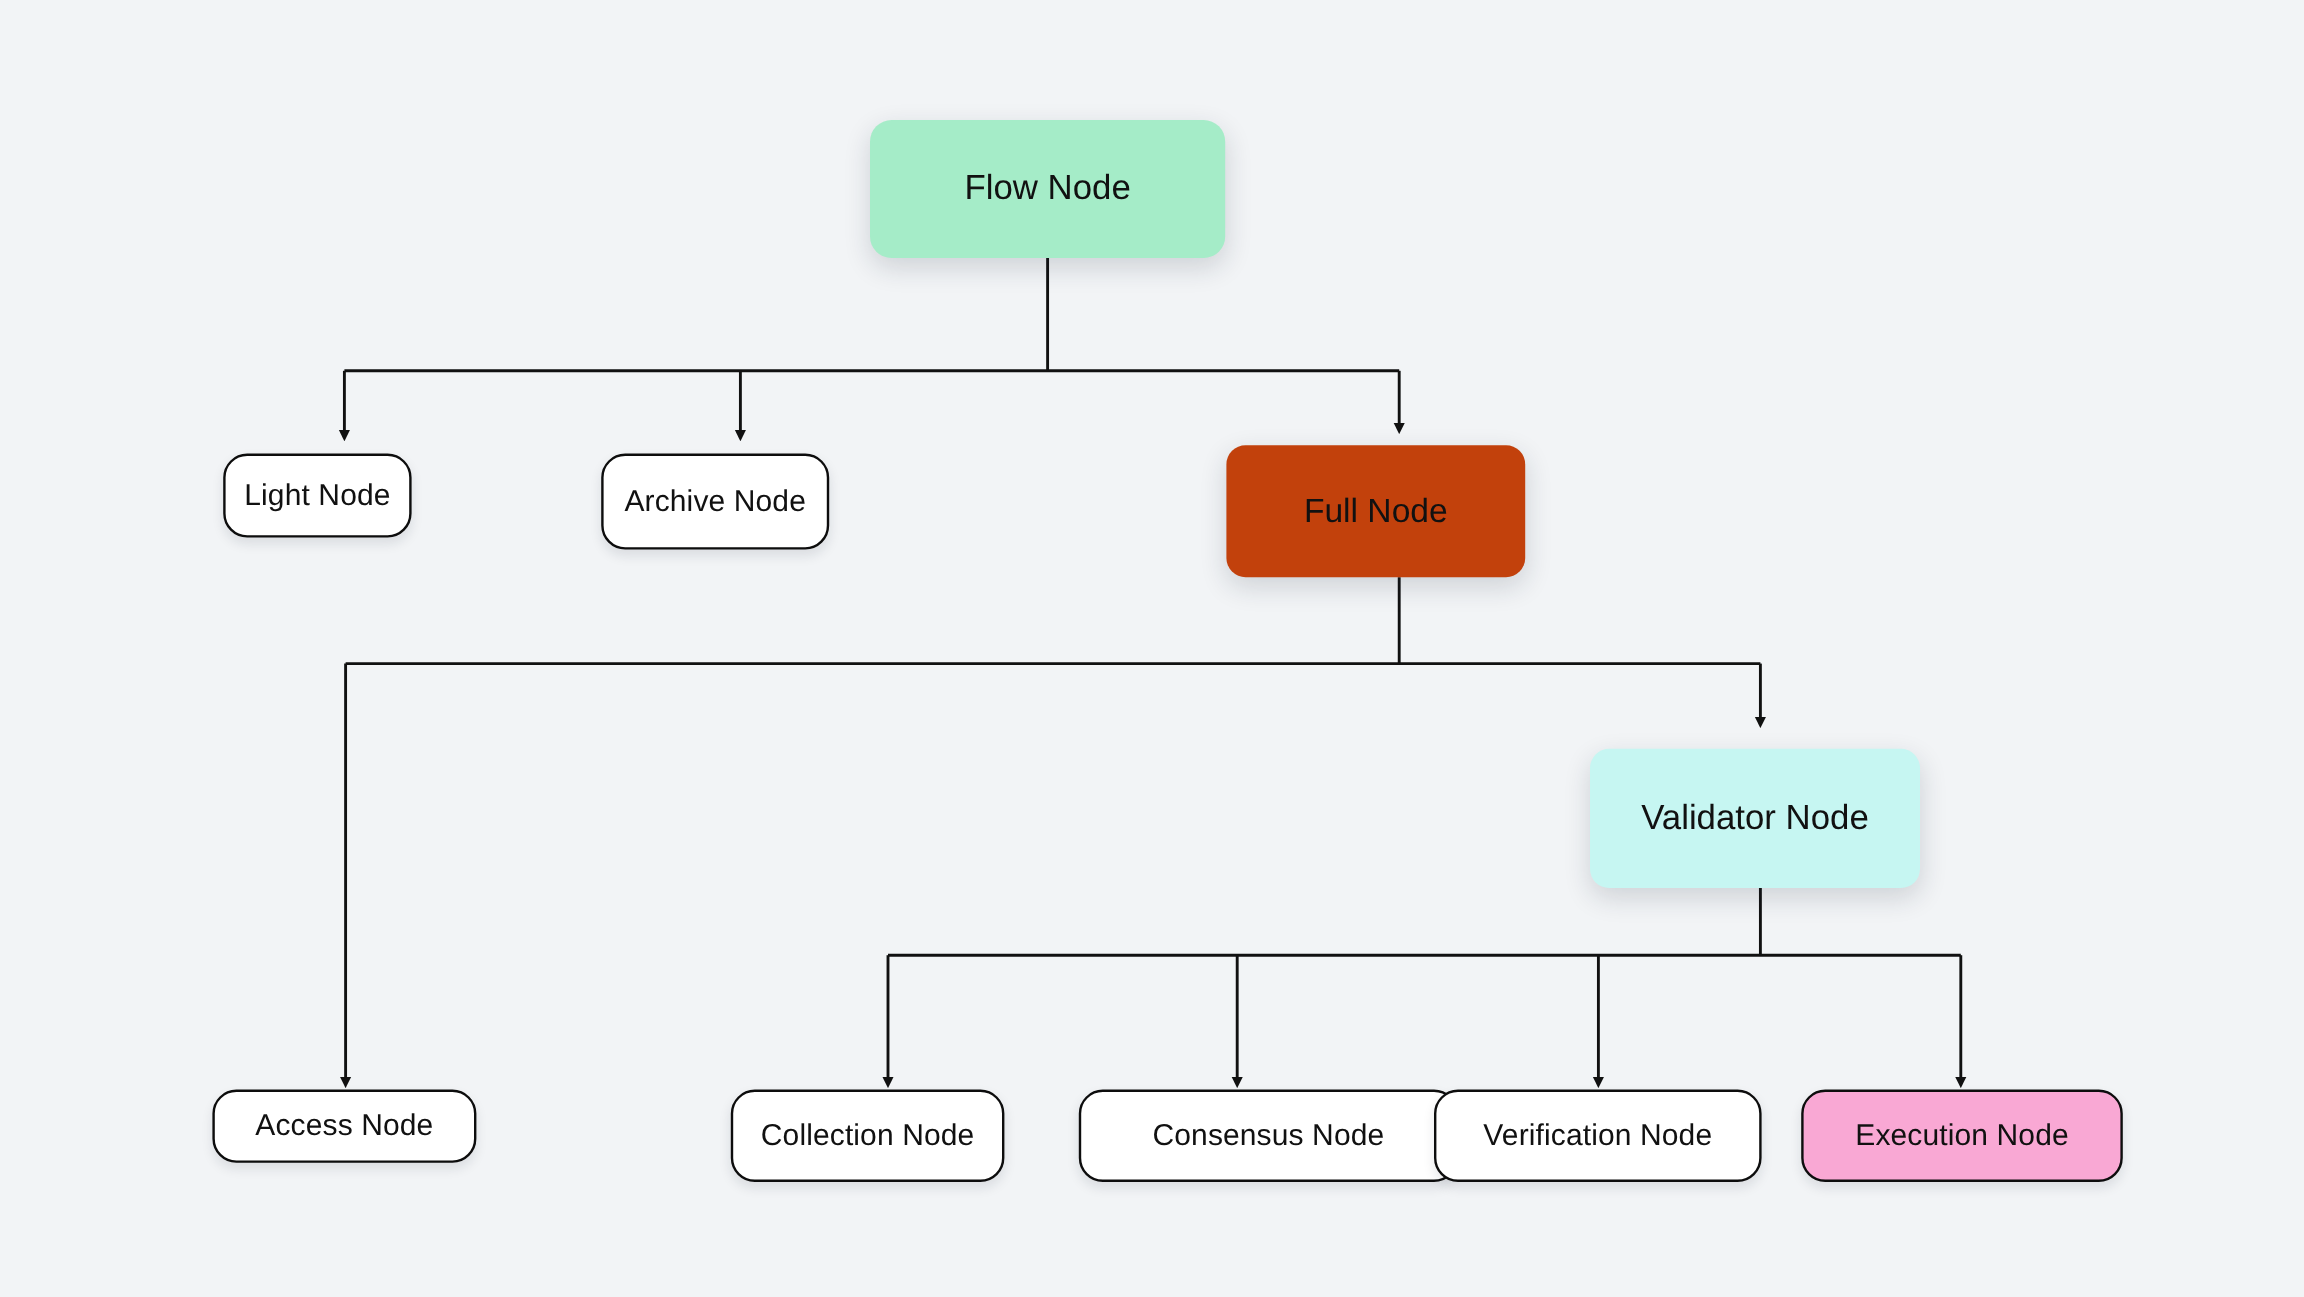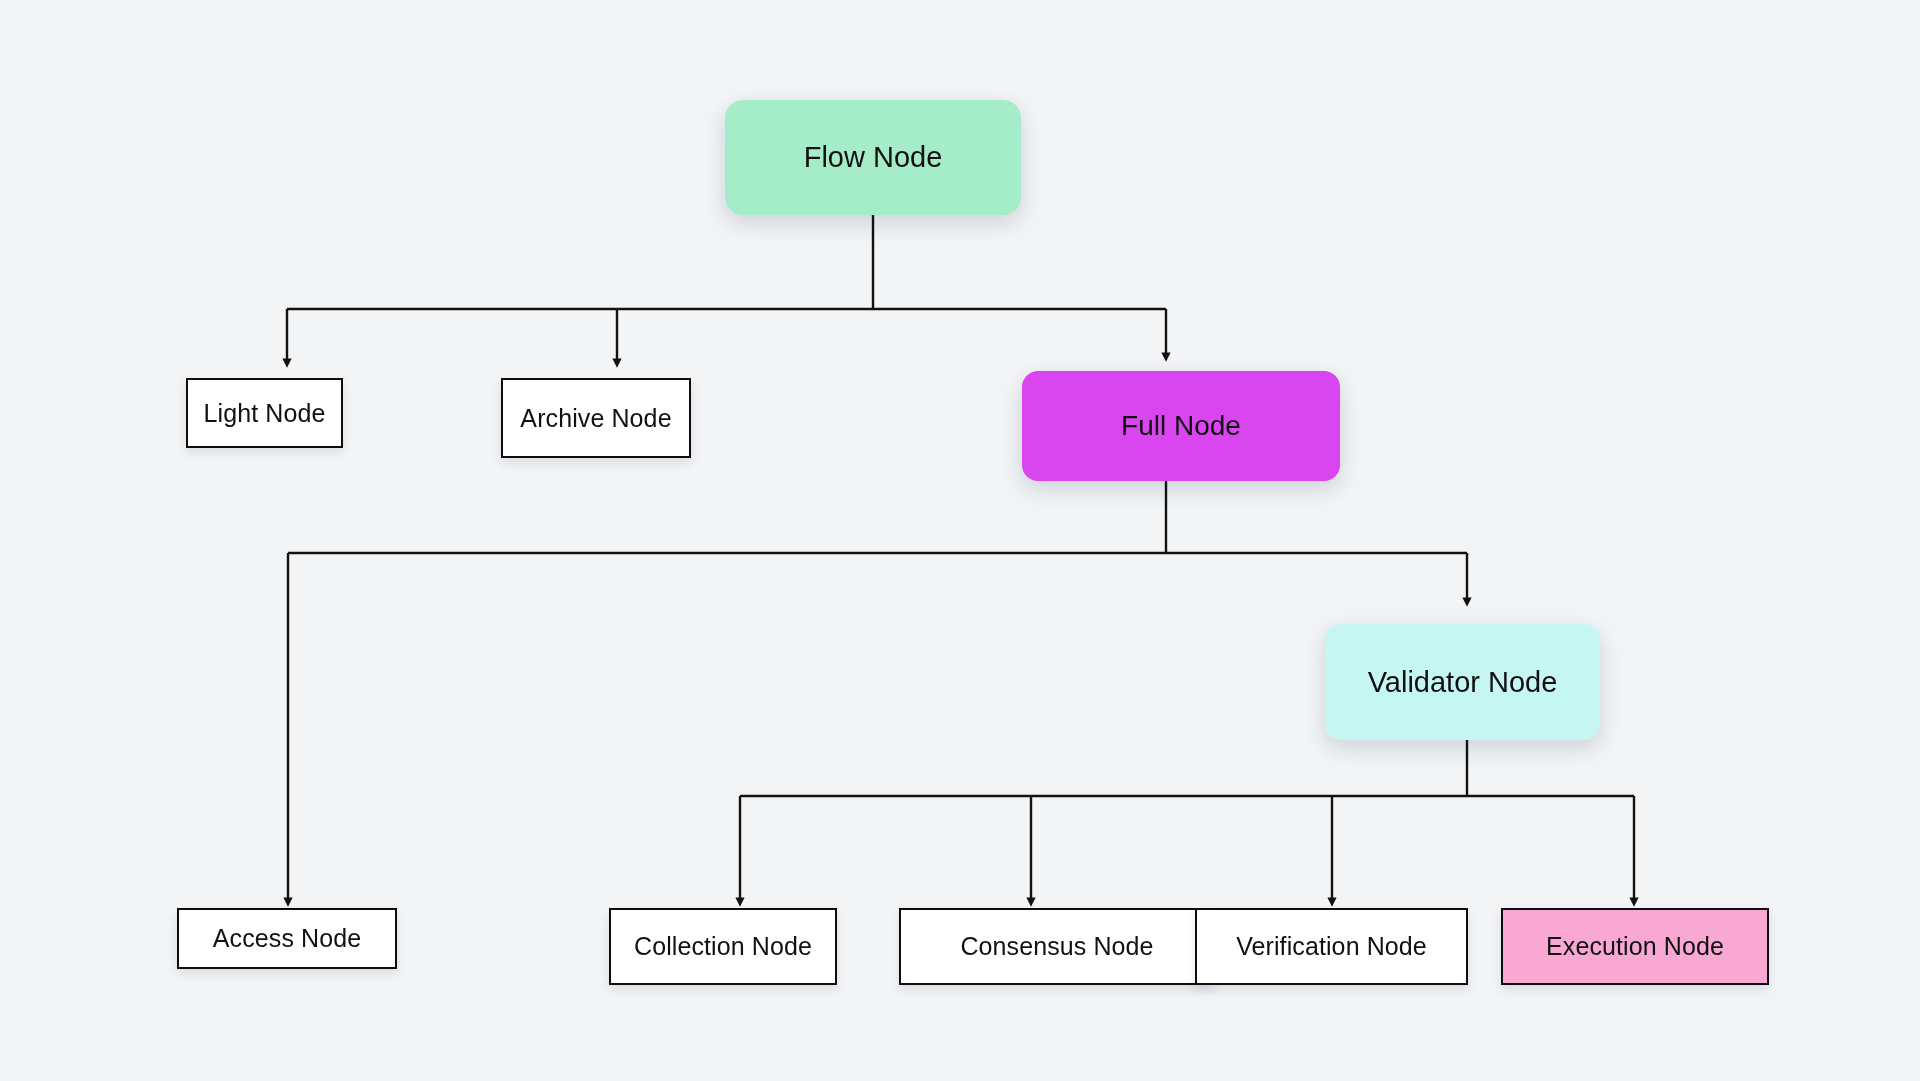--- a/index.html
+++ b/index.html
@@ -35,21 +35,21 @@
     justify-content: center;
     text-align: right;
     color: #111111;
     white-space: nowrap;
     user-select: none;
   }
   
   .node.leaf {
     background: #ffffff;
     border: 2.5px solid #0d0d0d;
-    border-radius: 0;
+    border-radius: 20px;
     font-size: 25px;
     font-weight: 400;
     letter-spacing: 0.1px;
     box-shadow: 0 5px 10px rgba(20, 30, 45, 0.10);
   }
   
   .node.card {
     border: none;
     border-radius: 16px;
     font-weight: 500;
@@ -103,21 +103,21 @@
       <path d="M 1634 796 L 1634 902" fill="none" stroke="#111111" stroke-width="2.4" marker-end="url(#arrowhead)"></path>
     </g>
   </svg>
 
   <div class="node card card-root" style="left: 725px; top: 100px; width: 296px; height: 115px; background: rgb(165, 236, 200);">Flow Node</div>
 
   <div class="node leaf" style="left: 186px; top: 378px; width: 157px; height: 70px; background: rgb(255, 255, 255);">Light Node</div>
 
   <div class="node leaf" style="left: 501px; top: 378px; width: 190px; height: 80px; background: rgb(255, 255, 255);">Archive Node</div>
 
-  <div class="node card card-mid" style="left: 1022px; top: 371px; width: 318px; height: 110px; background: #d946ef;">Full Node</div>
+  <div class="node card card-mid" style="left: 1022px; top: 371px; width: 249px; height: 110px; background: #c2410c;">Full Node</div>
 
   <div class="node leaf" style="left: 177px; top: 908px; width: 220px; height: 61px; background: rgb(255, 255, 255);">Access Node</div>
 
   <div class="node card card-sub" style="left: 1325px; top: 608px; width: 275px; height: 116px; background: rgb(198, 246, 242);">Validator Node</div>
 
   <div class="node leaf" style="left: 609px; top: 908px; width: 228px; height: 77px; background: rgb(255, 255, 255);">Collection Node</div>
 
   <div class="node leaf" style="left: 899px; top: 908px; width: 316px; height: 77px; background: rgb(255, 255, 255);">Consensus Node</div>
 
   <div class="node leaf" style="left: 1195px; top: 908px; width: 273px; height: 77px; background: rgb(255, 255, 255);">Verification Node</div>

